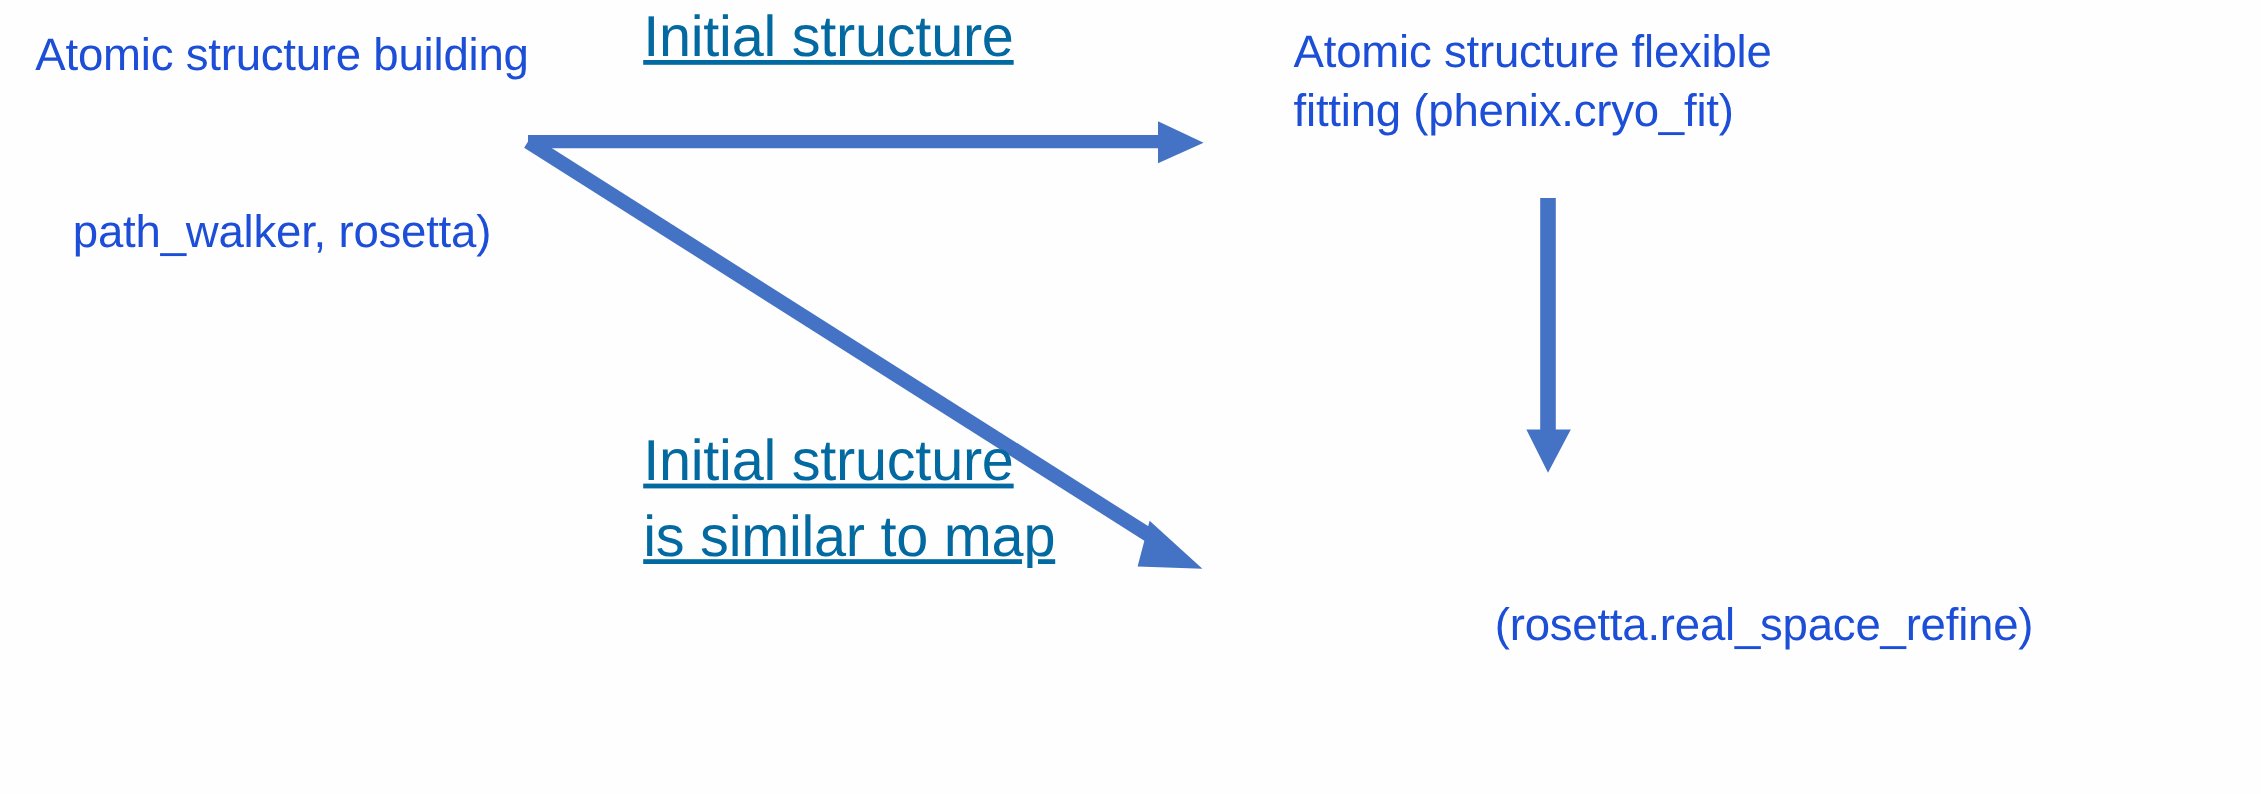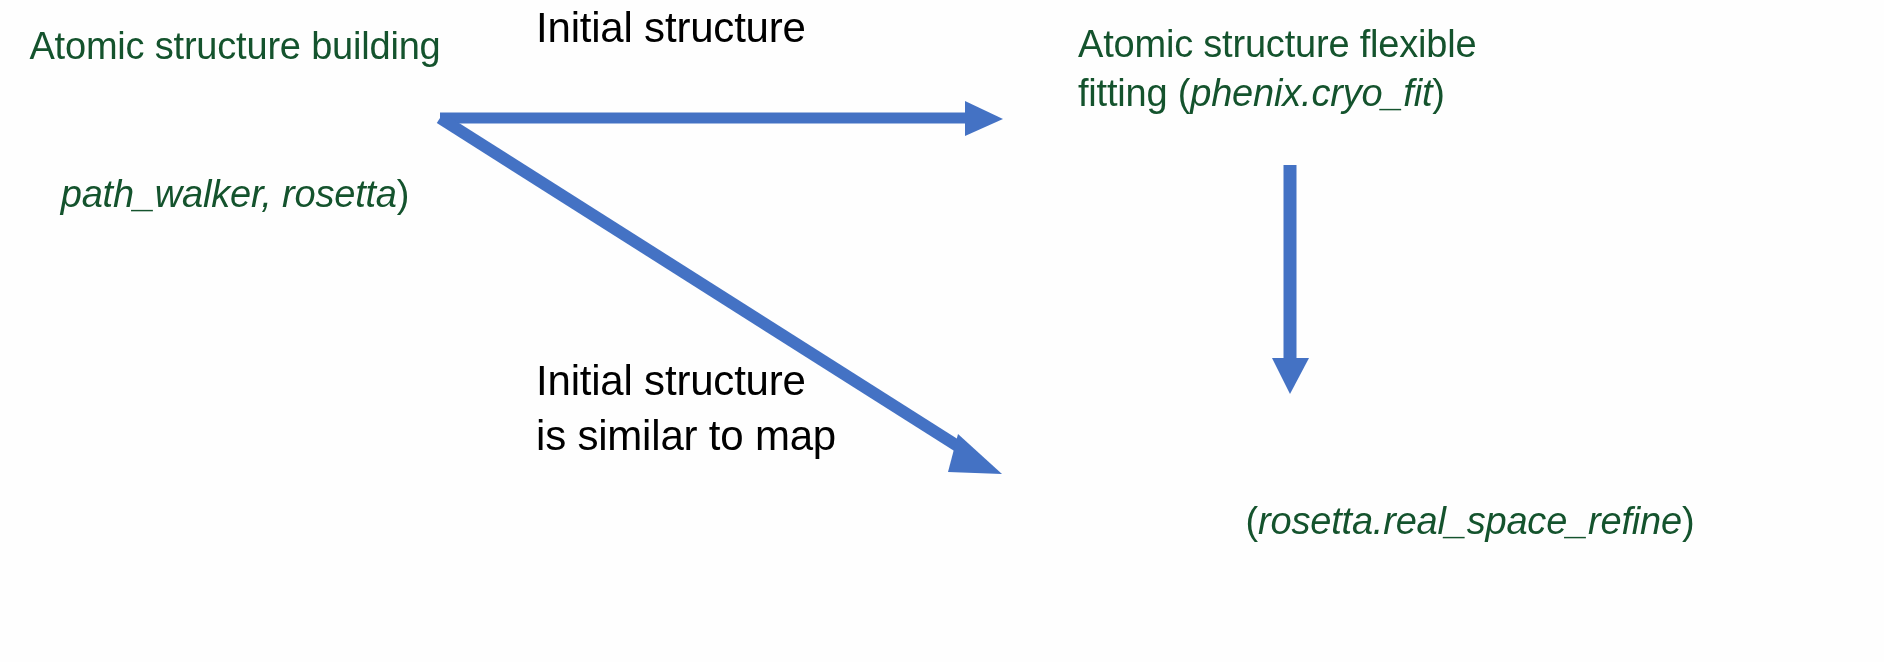--- a/index.html
+++ b/index.html
@@ -13,33 +13,34 @@
     height: 662px;
     background: #fefefe;
     font-family: "Liberation Sans", sans-serif;
     color: #000000;
     overflow: hidden;
   }
   .node {
     position: absolute;
     font-size: 38px;
     line-height: 1.30;
-    color: #14532d;
+    color: #1d4ed8;
     white-space: pre-wrap;
     letter-spacing: -0.2px;
   }
   .edge-label {
     position: absolute;
-    font-size: 42px;
+    font-size: 48px;
     line-height: 1.32;
-    color: #000000;
+    color: #0369a1;
     white-space: pre-wrap;
     letter-spacing: -0.2px;
+    text-decoration: underline;
   }
-  .ital { font-style: italic; }
+  .ital { }
 
   
   #node-building {
     left: 0px;
     top: 22px;
     width: 470px;
     text-align: center;
   }
   #node-flexible-fitting {
     left: 1078px;

